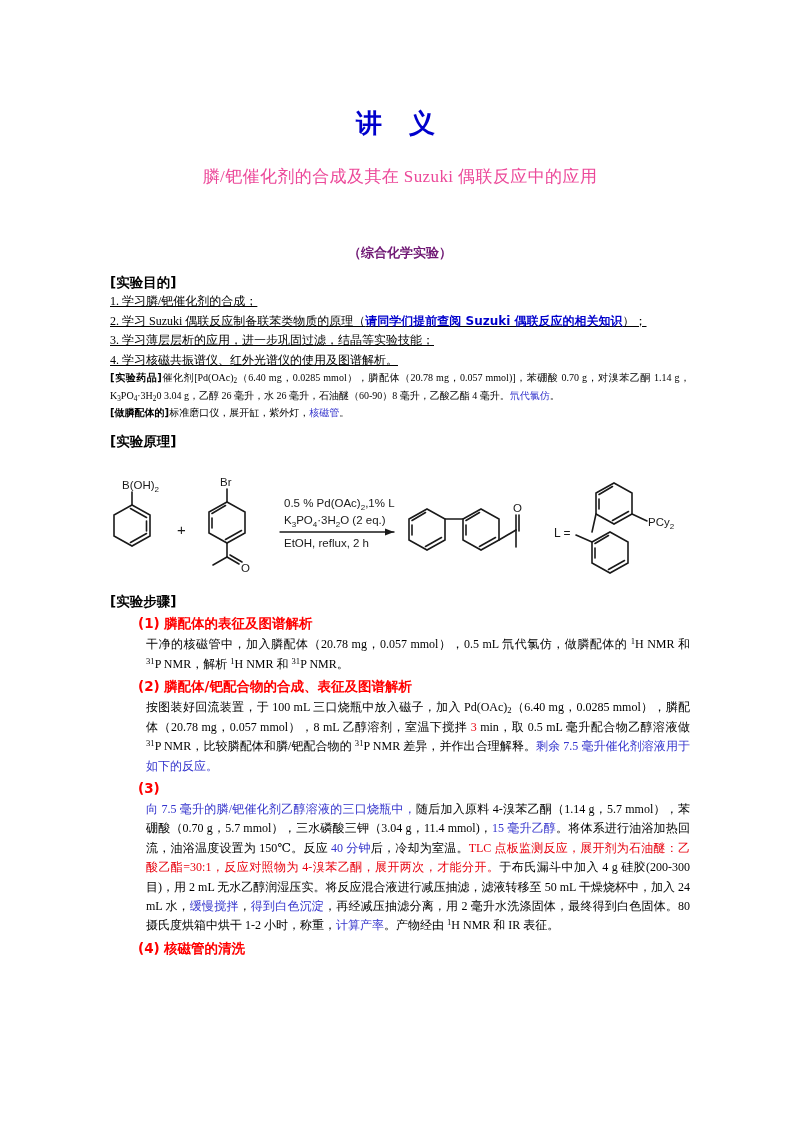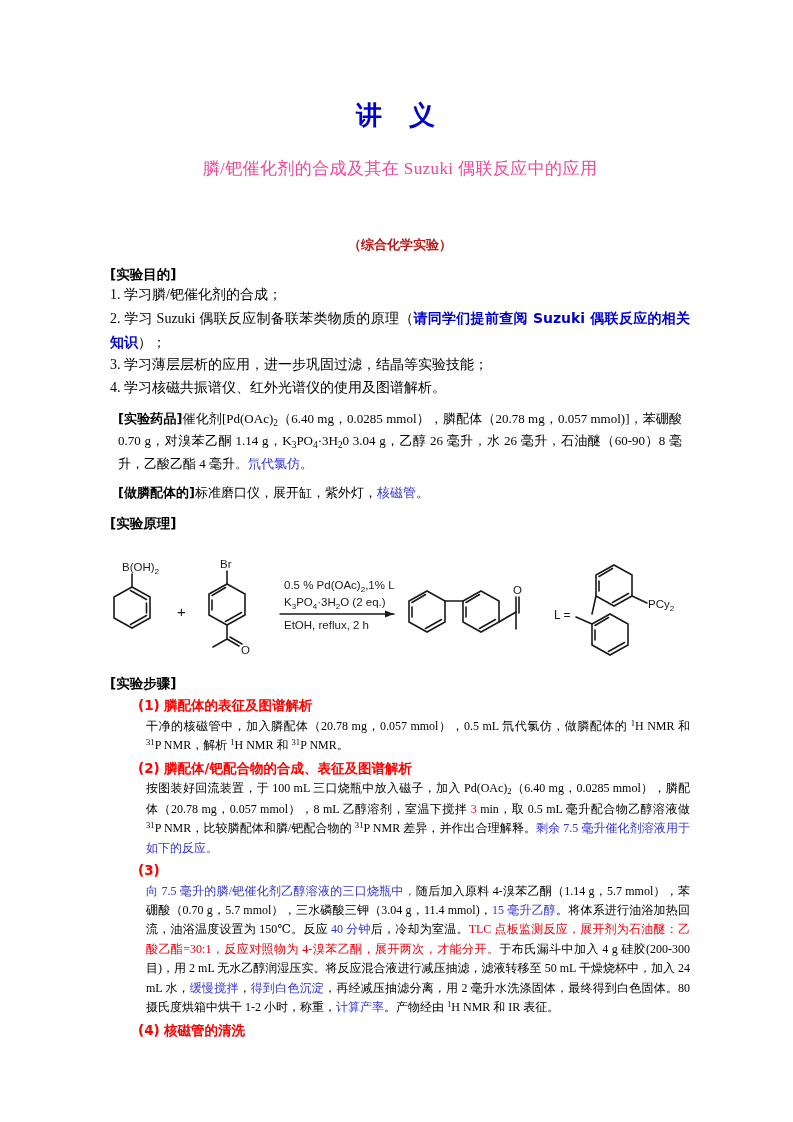--- a/index.html
+++ b/index.html
@@ -10,21 +10,21 @@
   body {
     width: 793px;
     height: 1122px;
     font-family: "Liberation Serif", "DejaVu Serif", serif;
     color: #000000;
     position: relative;
     overflow: hidden;
   }
   .page {
     position: absolute;
-    left: 0; top: 0;
+    left: 0; top: 8px;
     width: 793px;
     height: 992px;
     padding: 0;
   }
   .content {
     position: absolute;
     left: 110px;
     top: 0;
     width: 580px;
   }
@@ -45,44 +45,45 @@
     font-size: 17px;
     color: #ec4899;
     margin-top: 26px;
     letter-spacing: 0.4px;
   }
   .doc-kicker {
     text-align: center;
     font-family: "DejaVu Sans", "Liberation Sans", sans-serif;
     font-weight: bold;
     font-size: 13px;
-    color: #b91c1c;
+    color: #701a75;
     margin-top: 56px;
   }
 
   
   .sec-head {
     font-family: "DejaVu Sans", "Liberation Sans", sans-serif;
     font-weight: bold;
     font-size: 13.5px;
     color: #000000;
     margin-top: 12px;
   }
   .line {
-    font-size: 14px;
+    font-size: 12px;
     line-height: 1.62;
     color: #000000;
     text-align: justify;
+    text-decoration: underline;
   }
   .para {
-    font-size: 13px;
+    font-size: 10px;
     line-height: 1.62;
     color: #000000;
     text-align: justify;
-    margin: 8px;
+    margin: 0;
   }
   .inline-head {
     font-family: "DejaVu Sans", "Liberation Sans", sans-serif;
     font-weight: bold;
   }
   .blue { color: #3333cc; }
   .blue-b { color: #0000cc; font-family: "DejaVu Sans","Liberation Sans",sans-serif; font-weight: bold; }
   .redtext { color: #e8000d; }
   .sub { font-size: 0.72em; vertical-align: -0.28em; }
   .sup { font-size: 0.72em; vertical-align: 0.45em; }

